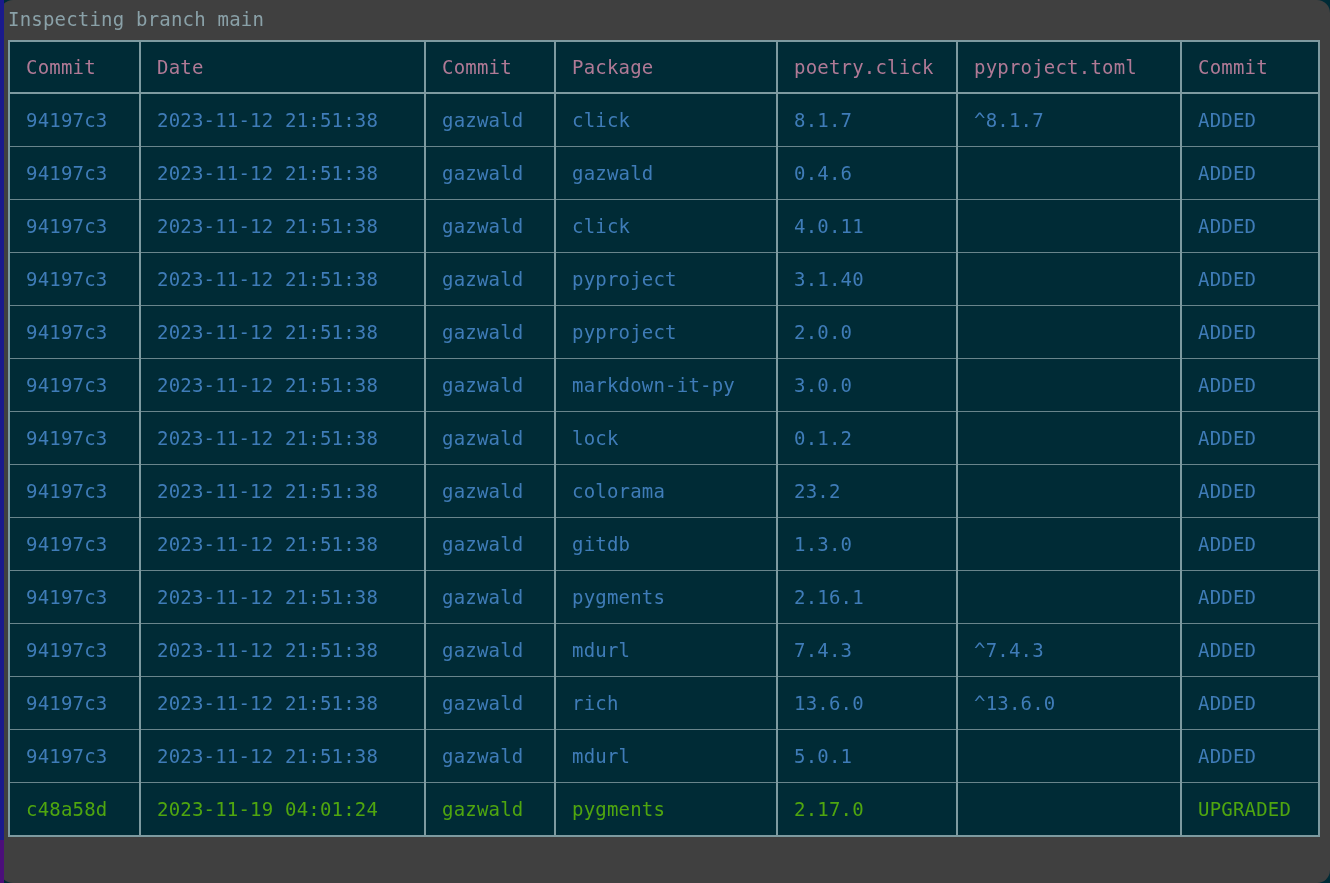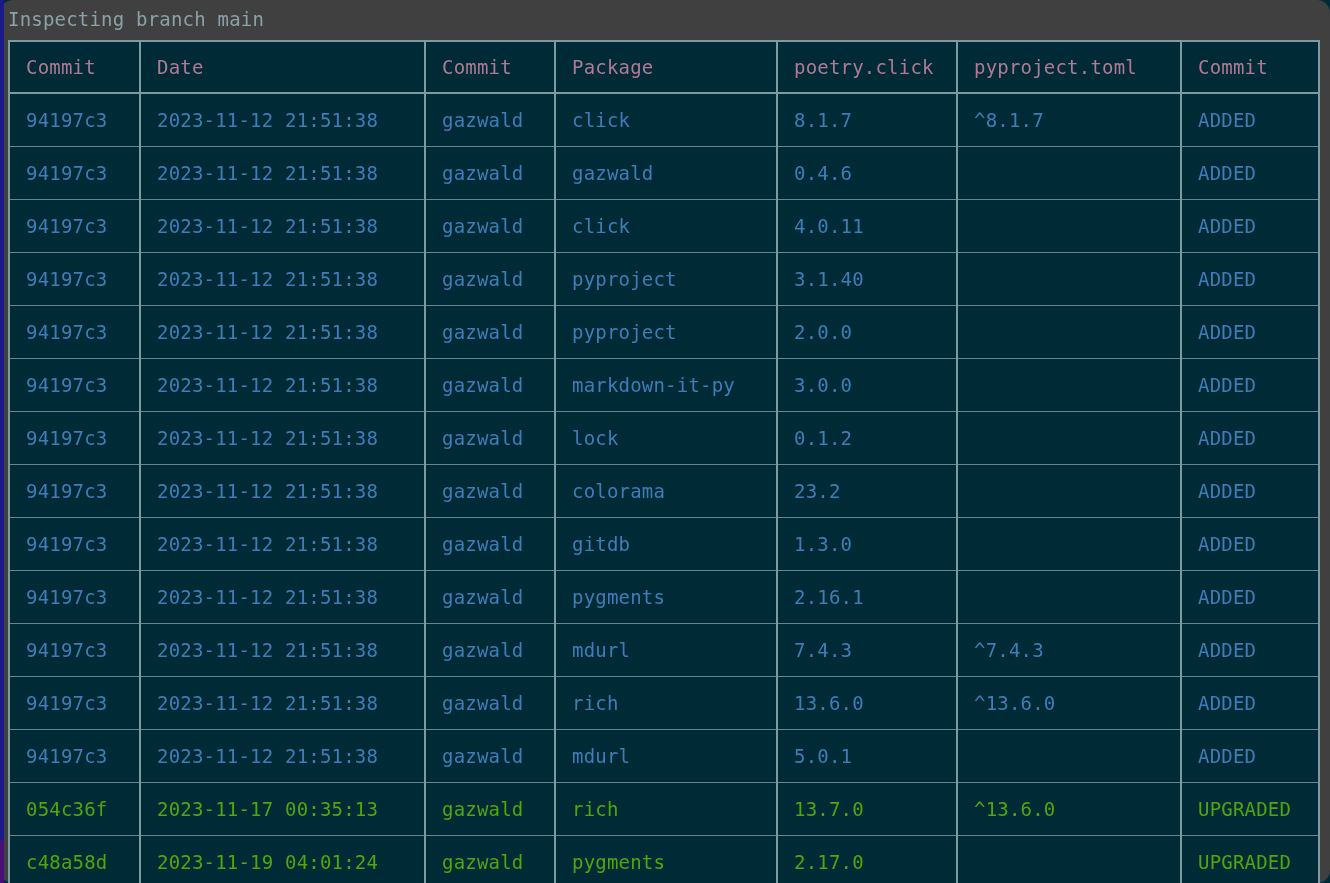--- a/index.html
+++ b/index.html
@@ -261,29 +261,20 @@
           <tr class="state-added">
             <td>94197c3</td>
             <td>2023-11-12 21:51:38</td>
             <td>gazwald</td>
             <td>mdurl</td>
             <td>5.0.1</td>
             <td></td>
             <td>ADDED</td>
           </tr>
           <tr class="state-upgraded">
-            <td>054c36f</td>
-            <td>2023-11-17 00:35:13</td>
-            <td>gazwald</td>
-            <td>rich</td>
-            <td>13.7.0</td>
-            <td>^13.6.0</td>
-            <td>UPGRADED</td>
-          </tr>
-          <tr class="state-upgraded">
             <td>c48a58d</td>
             <td>2023-11-19 04:01:24</td>
             <td>gazwald</td>
             <td>pygments</td>
             <td>2.17.0</td>
             <td></td>
             <td>UPGRADED</td>
           </tr>
         </tbody>
     </table>

